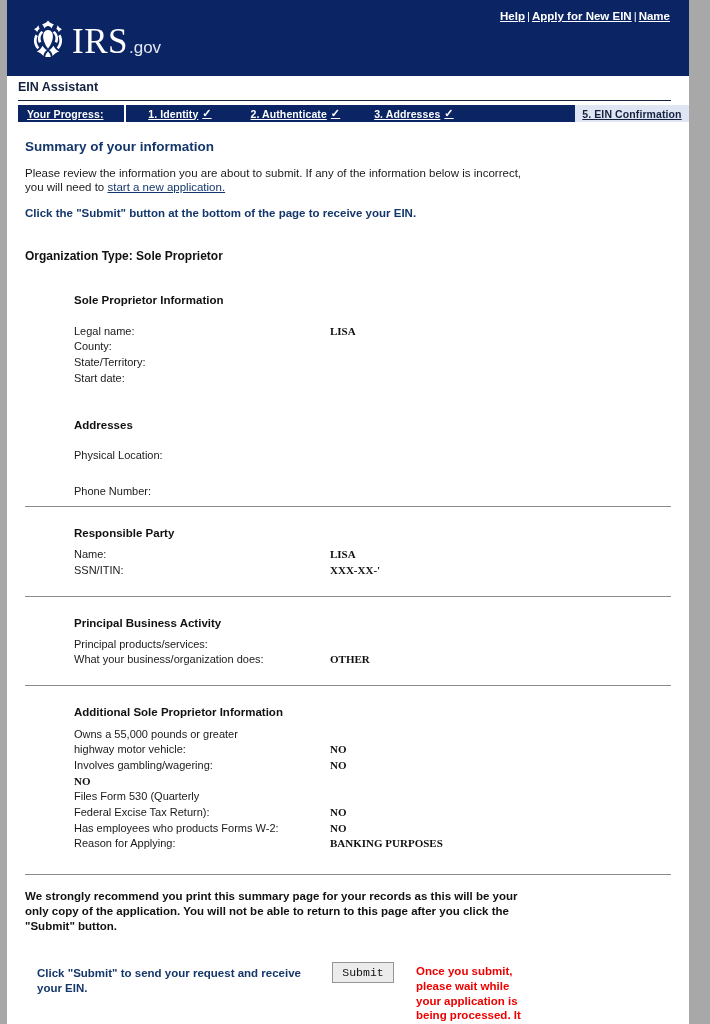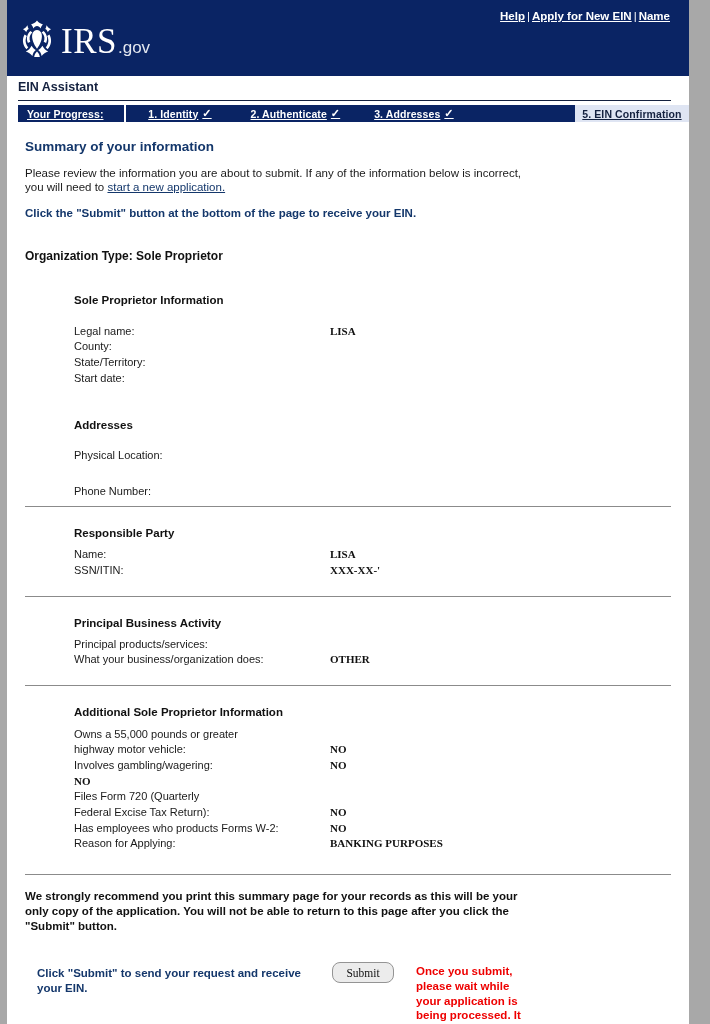--- a/index.html
+++ b/index.html
@@ -33,21 +33,21 @@
   }
 
   
   .masthead {
     position: relative;
     height: 76px;
     background: #0a2464;
   }
   .logo {
     position: absolute;
-    left: 11px;
+    left: 22px;
     top: 13px;
     display: flex;
     align-items: baseline;
     color: #ffffff;
     user-select: none;
   }
   .logo-emblem {
     width: 38px;
     height: 40px;
     margin-right: 5px;
@@ -251,26 +251,26 @@
     font-weight: bold;
     color: #14376b;
     line-height: 1.3;
   }
   .submit-btn {
     position: absolute;
     left: 307px;
     top: 0px;
     width: 62px;
     height: 21px;
-    font-family: Liberation Serif, serif;
+    font-family: Liberation Mono, monospace;
     font-size: 11.5px;
     color: #111111;
     background: #ececec;
     border: 1px solid #949494;
-    border-radius: 8px;
+    border-radius: 0;
     cursor: pointer;
     padding: 0;
   }
   .submit-note {
     position: absolute;
     left: 391px;
     top: 2px;
     width: 110px;
     font-size: 11.5px;
     font-weight: bold;
@@ -433,21 +433,21 @@
             <div class="val">NO</div>
           </div>
           <div class="row">
             <div class="lbl">Involves gambling/wagering:</div>
             <div class="val">NO</div>
           </div>
           <div class="row">
             <div class="val">NO</div>
           </div>
           <div class="row two-line">
-            <div class="lbl">Files Form 720 (Quarterly
+            <div class="lbl">Files Form 530 (Quarterly
 Federal Excise Tax Return):</div>
             <div class="val">NO</div>
           </div>
           <div class="row">
             <div class="lbl">Has employees who products Forms W-2:</div>
             <div class="val">NO</div>
           </div>
           <div class="row">
             <div class="lbl">Reason for Applying:</div>
             <div class="val">BANKING PURPOSES</div>

